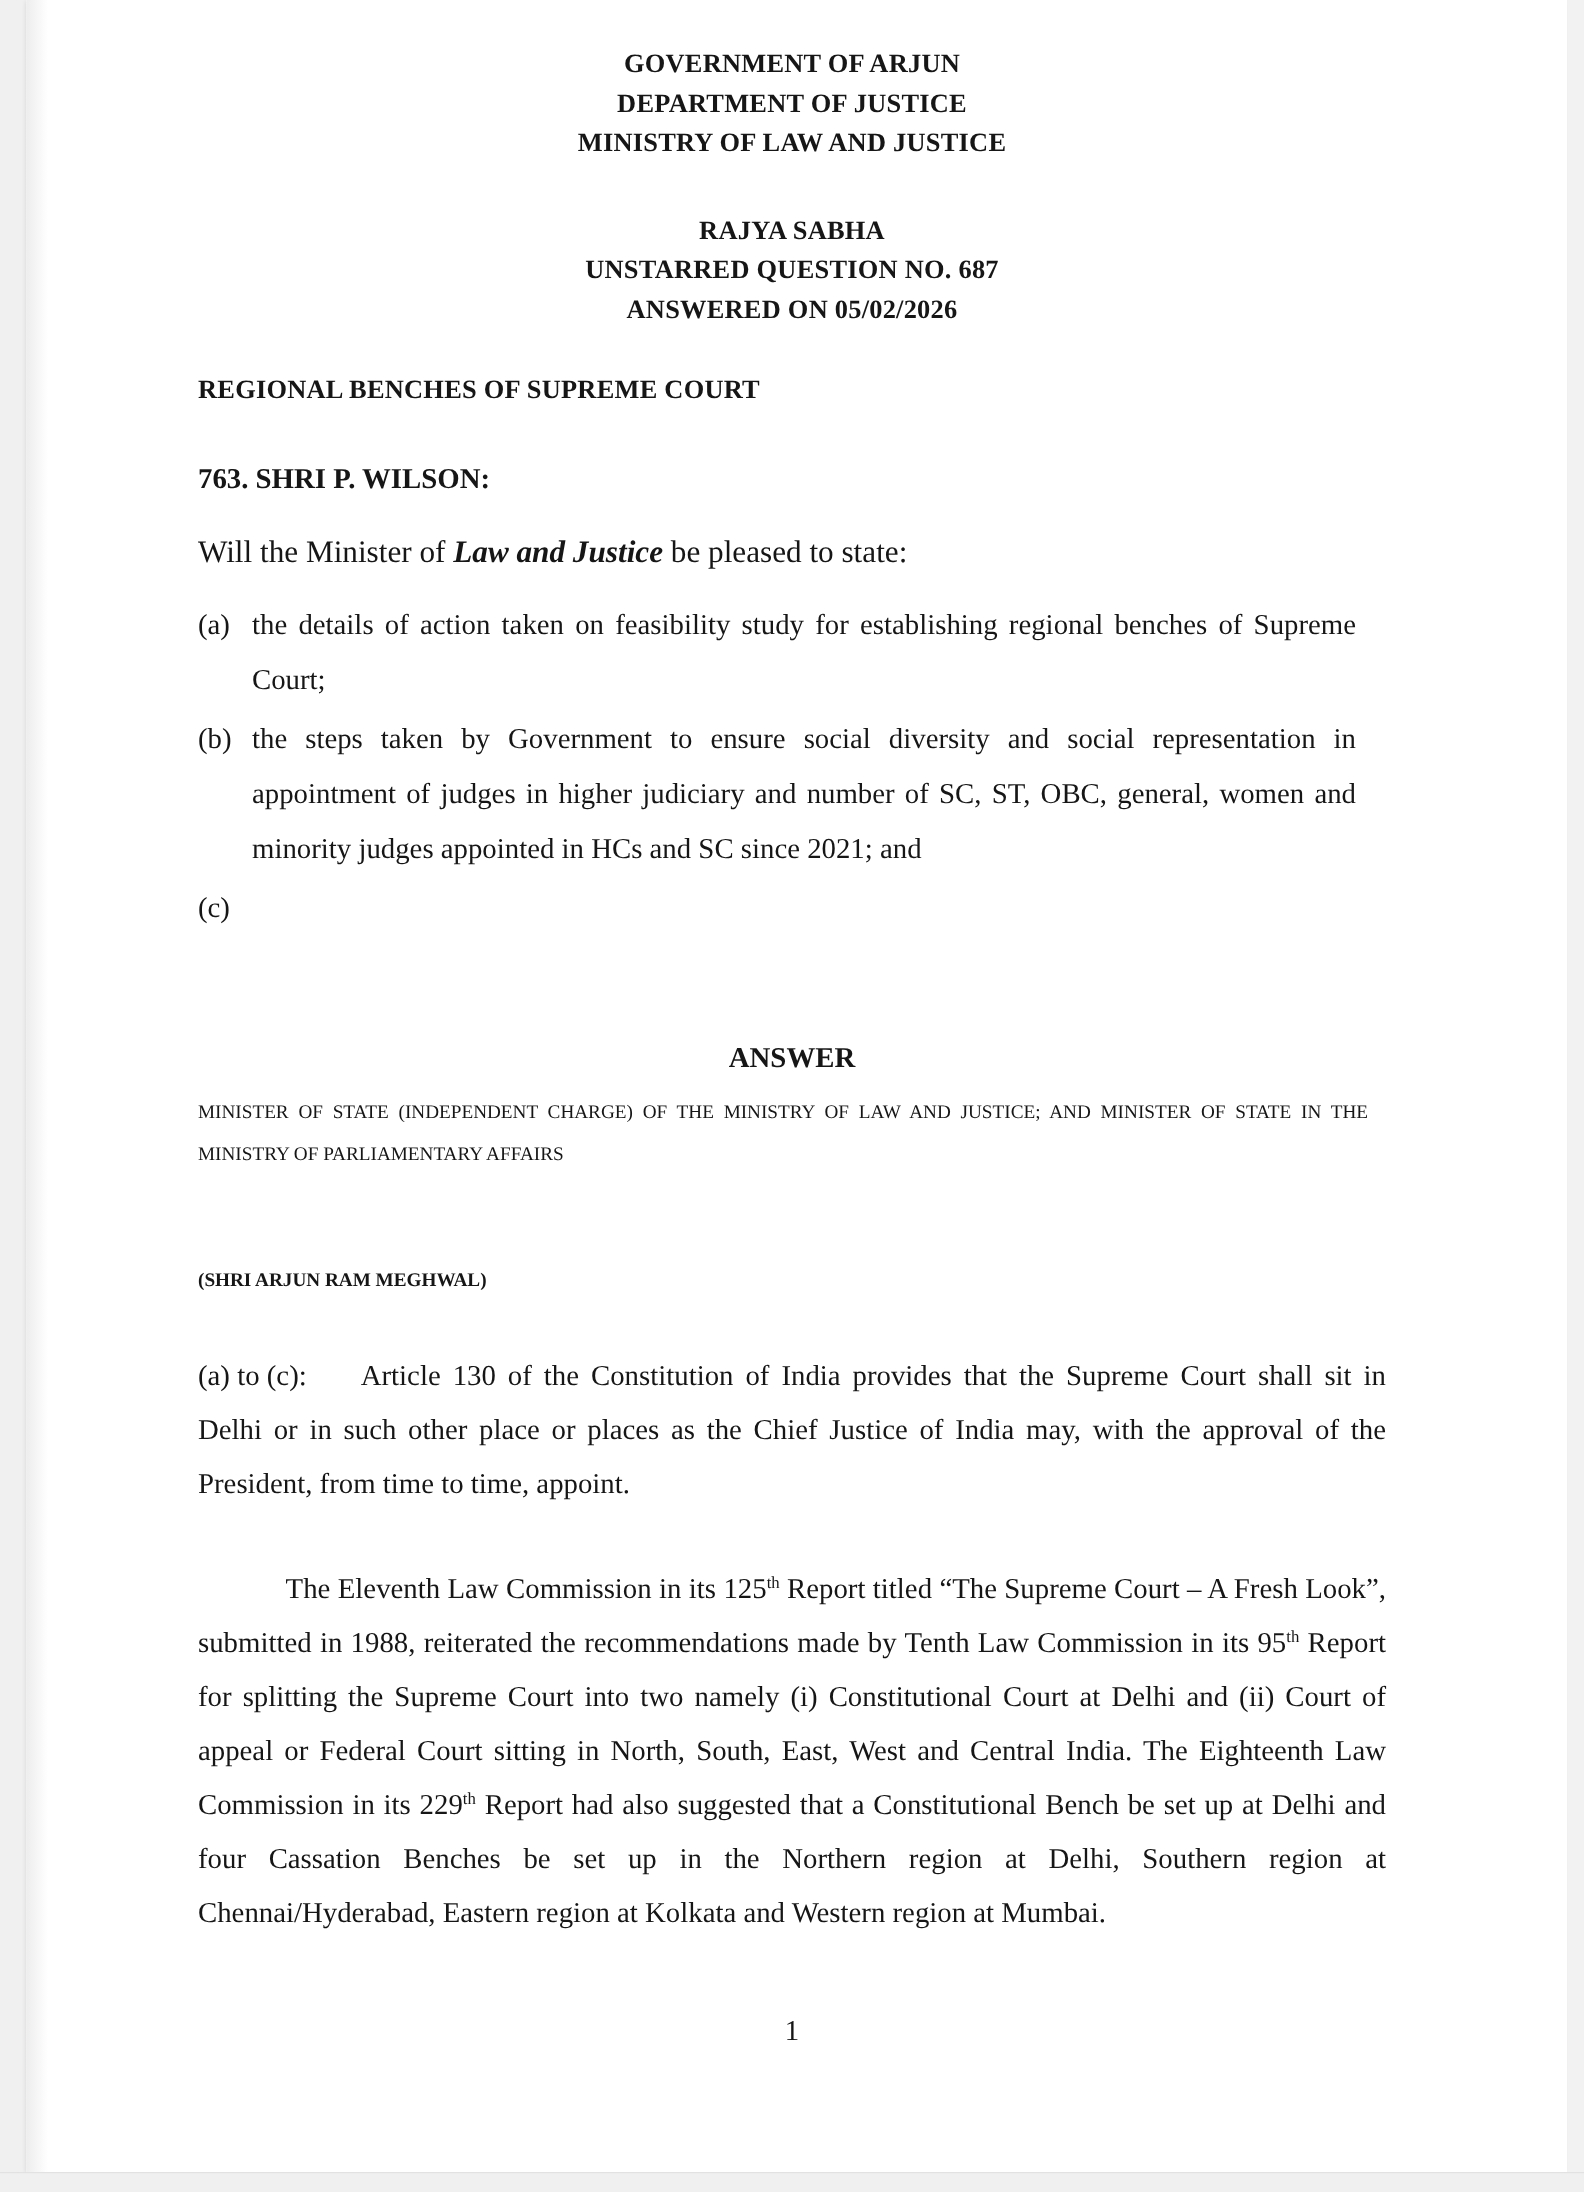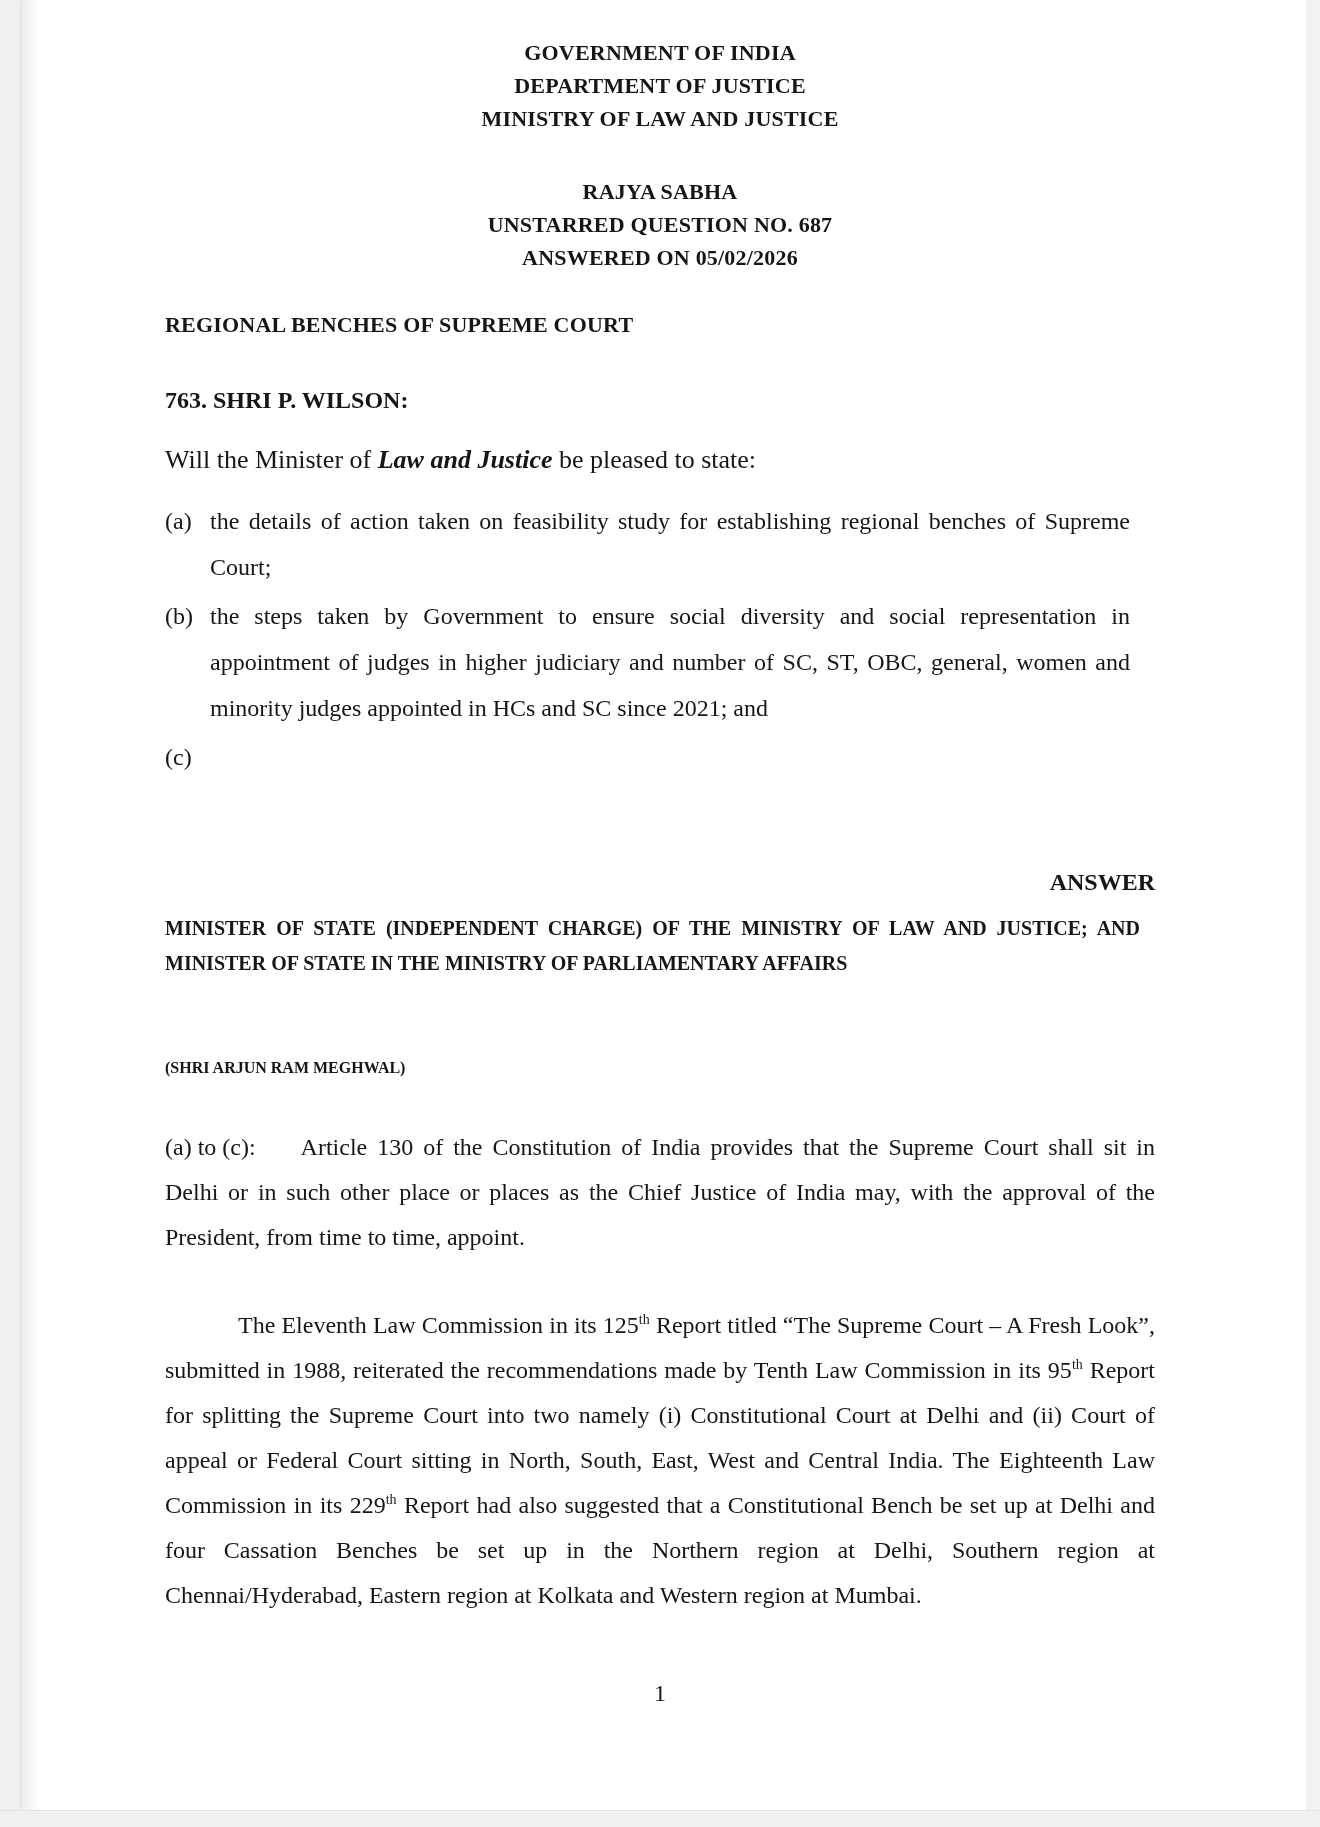--- a/index.html
+++ b/index.html
@@ -92,31 +92,31 @@
   .qlabel {
     position: absolute;
     left: 0;
     top: 0;
   }
 
   .answer-heading {
     position: absolute;
     top: 865px;
     width: 100%;
-    text-align: right;
+    text-align: center;
     font-weight: bold;
     font-size: 24px;
     line-height: 34px;
   }
   .designation {
     position: absolute;
     top: 911px;
     width: 975px;
-    font-weight: bold;
-    font-size: 20px;
+    font-weight: normal;
+    font-size: 16px;
     line-height: 34.5px;
     text-align: justify;
   }
   .minister-name {
     position: absolute;
     top: 1051px;
     font-weight: bold;
     font-size: 16px;
     line-height: 34px;
   }
@@ -164,21 +164,21 @@
   }
 </style>
 </head>
 <body>
 
 <div class="viewport">
   <div class="page">
     <div class="content">
 
       <div class="hdr-block hdr-1">
-        <div>GOVERNMENT OF INDIA</div>
+        <div>GOVERNMENT OF ARJUN</div>
         <div>DEPARTMENT OF JUSTICE</div>
         <div>MINISTRY OF LAW AND JUSTICE</div>
       </div>
 
       <div class="hdr-block hdr-2">
         <div>RAJYA SABHA</div>
         <div>UNSTARRED QUESTION NO. 687</div>
         <div>ANSWERED ON 05/02/2026</div>
       </div>
 

